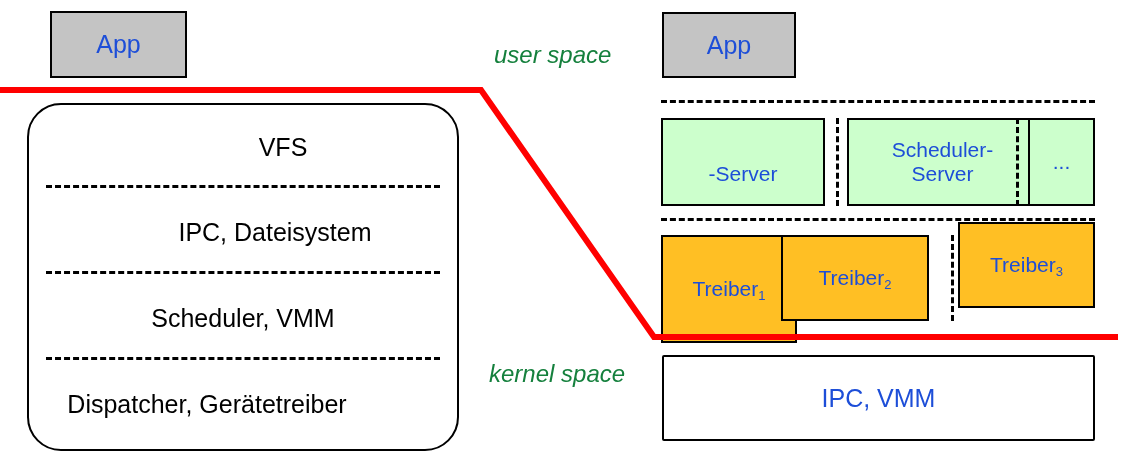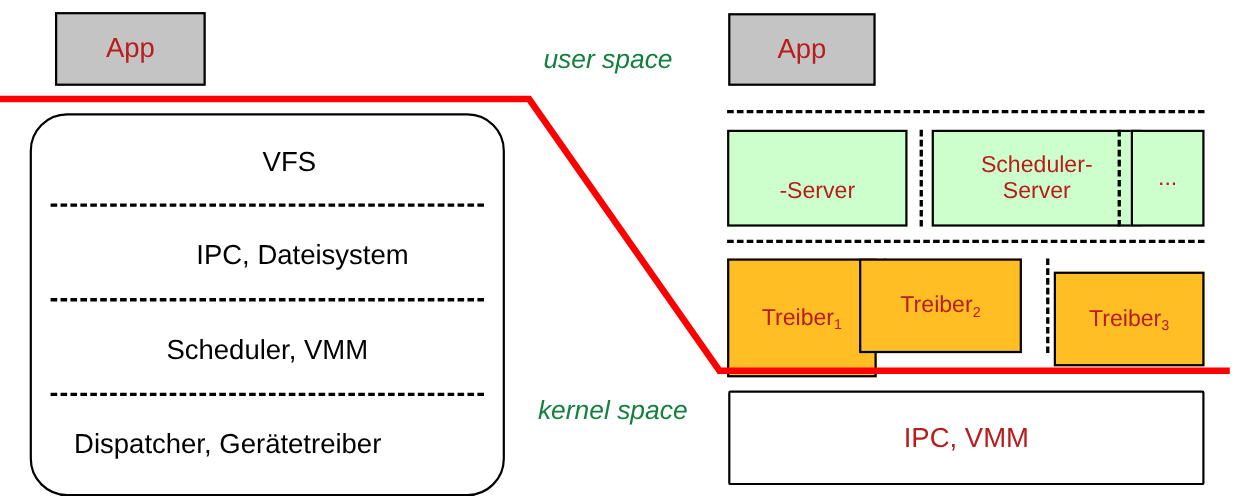--- a/index.html
+++ b/index.html
@@ -17,21 +17,21 @@
   }
 
   
   .box {
     position: absolute;
     box-sizing: border-box;
     display: flex;
     align-items: center;
     justify-content: center;
     text-align: center;
-    color: #b91c1c;
+    color: #1d4ed8;
     line-height: 1.15;
   }
 
   .app-box {
     background: #c4c4c4;
     border: 2px solid #000000;
     font-size: 25px;
   }
 
   .kernel-shell {
@@ -113,21 +113,21 @@
 
 <div id="canvas">
 
   <div class="box app-box" style="left:50px; top:11px; width:137px; height:67px;">
     <span>App</span>
   </div>
 
   <div class="box kernel-shell" style="left:27px; top:103px; width:432px; height:348px;">
   </div>
 
-  <div class="layer-label" style="left:27px; top:133px; width:472px;">
+  <div class="layer-label" style="left:27px; top:133px; width:472px;padding-left:20px;">
     <span>VFS</span>
   </div>
 
   <div class="dash-h" style="left:46px; top:185px; width:394px;"></div>
 
   <div class="layer-label" style="left:27px; top:218px; width:432px;margin-left:32px;">
     <span>IPC, Dateisystem</span>
   </div>
 
   <div class="dash-h" style="left:46px; top:271px; width:394px;"></div>
@@ -176,21 +176,21 @@
   </div>
 
   <div class="dash-v" style="left:803px; top:235px; height:86px;"></div>
 
   <div class="box driver-box" style="left:781px; top:235px; width:148px; height:86px;">
     <span><span>Treiber</span><sub>2</sub></span>
   </div>
 
   <div class="dash-v" style="left:951px; top:235px; height:86px;"></div>
 
-  <div class="box driver-box" style="left:958px; top:247px; width:137px; height:86px;">
+  <div class="box driver-box" style="left:958px; top:222px; width:137px; height:86px;">
     <span><span>Treiber</span><sub>3</sub></span>
   </div>
 
   <div class="box micro-base" style="left:662px; top:355px; width:433px; height:86px;">
     <span>IPC, VMM</span>
   </div>
 
   <svg class="boundary-svg" viewBox="0 0 1129 455" xmlns="http://www.w3.org/2000/svg">
     <polyline points="0,90 481,90 654,337 1118,337" fill="none" stroke="#ff0000" stroke-width="6" stroke-linejoin="miter" stroke-linecap="butt"></polyline>
   </svg>

